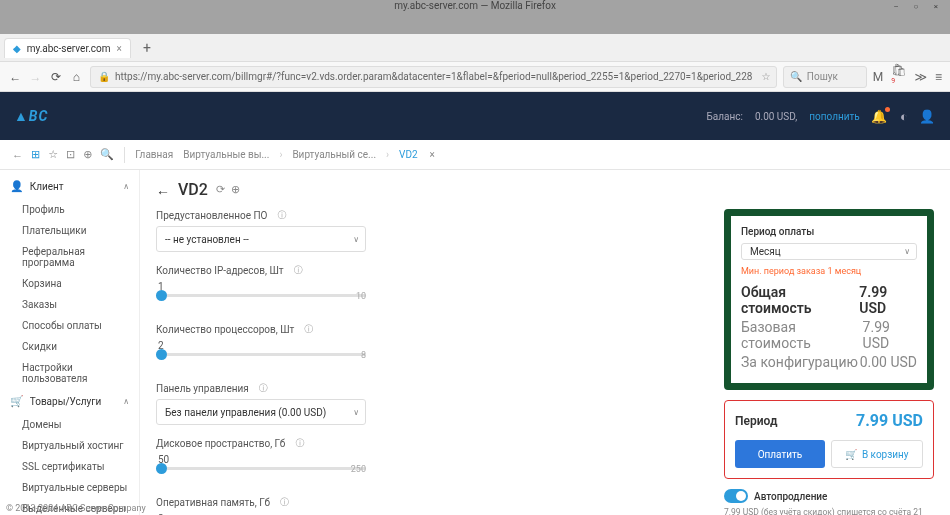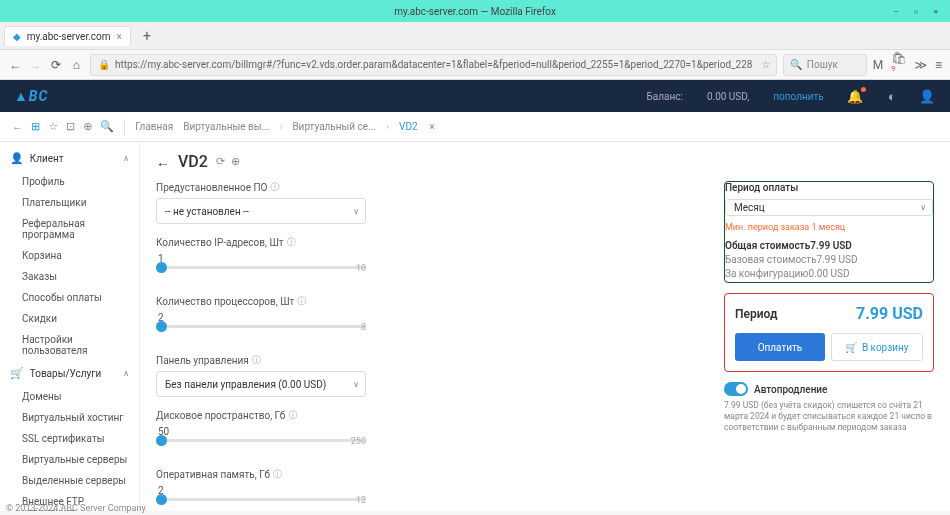--- a/index.html
+++ b/index.html
@@ -1,33 +1,33 @@
 <!DOCTYPE html>
 <html><head>
 <meta charset="utf-8">
 <style>
 *{box-sizing:border-box;margin:0;padding:0;font-family:-apple-system,BlinkMacSystemFont,"Segoe UI",Roboto,sans-serif}
 body{background:#f5f5f5;font-size:11px;color:#333;width:950px;height:515px;overflow:hidden}
-.titlebar{height:22px;background:#5eead4;display:flex;align-items:center;justify-content:center;font-size:10px;color:#444;position:relative}
+.titlebar{height:34px;background:#a3a3a3;display:flex;justify-content:center;font-size:10px;color:#444;position:relative}
 .titlebar-icons{position:absolute;right:8px;display:flex;gap:8px}
 .titlebar-icons span{width:12px;height:12px;border-radius:50%;display:inline-flex;align-items:center;justify-content:center;font-size:8px}
 .browser-tabs{height:28px;background:#f0f0f0;display:flex;align-items:center;padding:0 4px;border-bottom:1px solid #ddd}
 .btab{background:#fff;border-radius:4px 4px 0 0;padding:4px 8px;display:flex;align-items:center;gap:6px;font-size:10px;border:1px solid #ddd;border-bottom:none}
 .btab-close{color:#888;cursor:pointer}
 .btab-add{margin-left:6px;color:#666;font-size:14px;padding:2px 6px;cursor:pointer}
 .urlbar{height:30px;background:#f8f8f8;display:flex;align-items:center;padding:0 8px;gap:6px;border-bottom:1px solid #ddd}
 .nav-btn{width:22px;height:22px;display:flex;align-items:center;justify-content:center;color:#555;cursor:pointer;font-size:12px}
 .url-input{flex:1;height:22px;background:#f0f0f0;border:1px solid #ddd;border-radius:3px;padding:0 24px 0 8px;font-size:10px;color:#666;display:flex;align-items:center;gap:4px;position:relative}
 .url-star{position:absolute;right:6px;color:#888}
 .search-box{width:120px;height:22px;background:#f0f0f0;border:1px solid #ddd;border-radius:3px;padding:0 6px;font-size:10px;color:#888;display:flex;align-items:center;gap:4px}
 .url-icons{display:flex;gap:8px;align-items:center}
 .url-icons span{color:#666;font-size:12px}
-.app-header{height:32px;background:#1a2942;display:flex;align-items:center;padding:0 14px;color:#fff;gap:10px}
+.app-header{height:48px;background:#1a2942;display:flex;align-items:center;padding:0 14px;color:#fff;gap:10px}
 .logo{color:#2d9cdb;font-weight:bold;font-size:14px;letter-spacing:1px;font-style:italic}
-.header-right{margin-left:auto;display:flex;align-items:center;gap:24px;font-size:10px}
+.header-right{margin-left:auto;display:flex;align-items:center;gap:12px;font-size:10px}
 .balance{color:#aab}
 .balance-link{color:#2d9cdb}
 .header-icon{color:#aab;font-size:13px;position:relative}
 .notif-dot{position:absolute;top:-2px;right:-2px;width:5px;height:5px;background:#ff6b35;border-radius:50%}
 .toolbar{height:30px;background:#fff;display:flex;align-items:center;padding:0 12px;border-bottom:1px solid #e5e5e5;gap:8px}
 .tb-icon{color:#888;font-size:11px;cursor:pointer}
 .tb-divider{width:1px;height:16px;background:#e0e0e0;margin:0 2px}
 .breadcrumbs{display:flex;gap:10px;font-size:10px;color:#888}
 .bc-item{cursor:pointer}
 .bc-sep{color:#ccc}
@@ -40,35 +40,35 @@
 .side-chevron{margin-left:auto;color:#888;font-size:8px}
 .side-item{padding:5px 10px 5px 22px;font-size:10px;color:#555;cursor:pointer}
 .content{flex:1;padding:10px 16px;overflow-y:auto}
 .page-title-row{display:flex;align-items:center;gap:8px;margin-bottom:10px}
 .back-arrow{font-size:14px;color:#333;cursor:pointer}
 .page-title{font-size:16px;font-weight:500}
 .title-icons{display:flex;gap:6px;color:#888;font-size:11px}
 .content-grid{display:flex;gap:20px}
 .form-col{flex:1;max-width:210px}
 .form-group{margin-bottom:12px}
-.form-label{font-size:10px;color:#555;display:flex;align-items:center;gap:3px;margin-bottom:4px}
+.form-label{font-size:10px;color:#555;display:flex;align-items:center;gap:10px;margin-bottom:4px}
 .help{color:#aaa;font-size:9px}
 .select-box{height:24px;border:1px solid #ddd;border-radius:3px;display:flex;align-items:center;padding:12px 8px;font-size:10px;color:#333;position:relative;background:#fff}
 .select-arrow{position:absolute;right:6px;color:#888;font-size:8px}
 .slider-wrap{position:relative;height:30px}
 .slider-val{font-size:10px;color:#555;margin-bottom:2px;padding-left:2px}
 .slider-track{height:3px;background:#e0e0e0;border-radius:2px;position:relative}
 .slider-thumb{width:11px;height:11px;background:#2d9cdb;border-radius:50%;position:absolute;top:-4px;left:0}
 .slider-max{position:absolute;right:0;top:10px;font-size:9px;color:#aaa}
 .summary-col{width:210px}
-.summary-box{border:1px solid #14532d;border-radius:4px;margin-bottom:10px}
+.summary-box{border:7px solid #14532d;border-radius:4px;padding:10px;margin-bottom:10px}
 .sum-label{font-size:10px;color:#333;font-weight:500;margin-bottom:6px}
 .sum-select{height:17px;border:1px solid #ddd;border-radius:3px;display:flex;align-items:center;padding:0 8px;font-size:10px;margin-bottom:6px;position:relative}
 .sum-hint{font-size:9px;color:#ff6b35;margin-bottom:8px}
-.sum-row{display:flex;font-size:10px;margin-bottom:3px}
+.sum-row{display:flex;justify-content:space-between;font-size:14px;margin-bottom:3px}
 .sum-row.strong{font-weight:600}
 .sum-row.muted{color:#888}
 .total-box{border:1px solid #d33;border-radius:4px;padding:10px;margin-bottom:10px}
 .total-row{display:flex;justify-content:space-between;align-items:center;margin-bottom:10px}
 .total-lbl{font-size:12px;font-weight:600}
 .total-val{font-size:16px;font-weight:700;color:#2d9cdb}
 .btn-row{display:flex;gap:6px}
 .btn-pay{flex:1;background:#2d77db;color:#fff;border:none;height:28px;border-radius:3px;font-size:10px;cursor:pointer}
 .btn-cart{flex:1;background:#fff;color:#2d9cdb;border:1px solid #ddd;height:28px;border-radius:3px;font-size:10px;cursor:pointer;display:flex;align-items:center;justify-content:center;gap:4px}
 .auto-row{display:flex;align-items:center;gap:6px;font-size:10px;font-weight:500;margin-bottom:4px}

